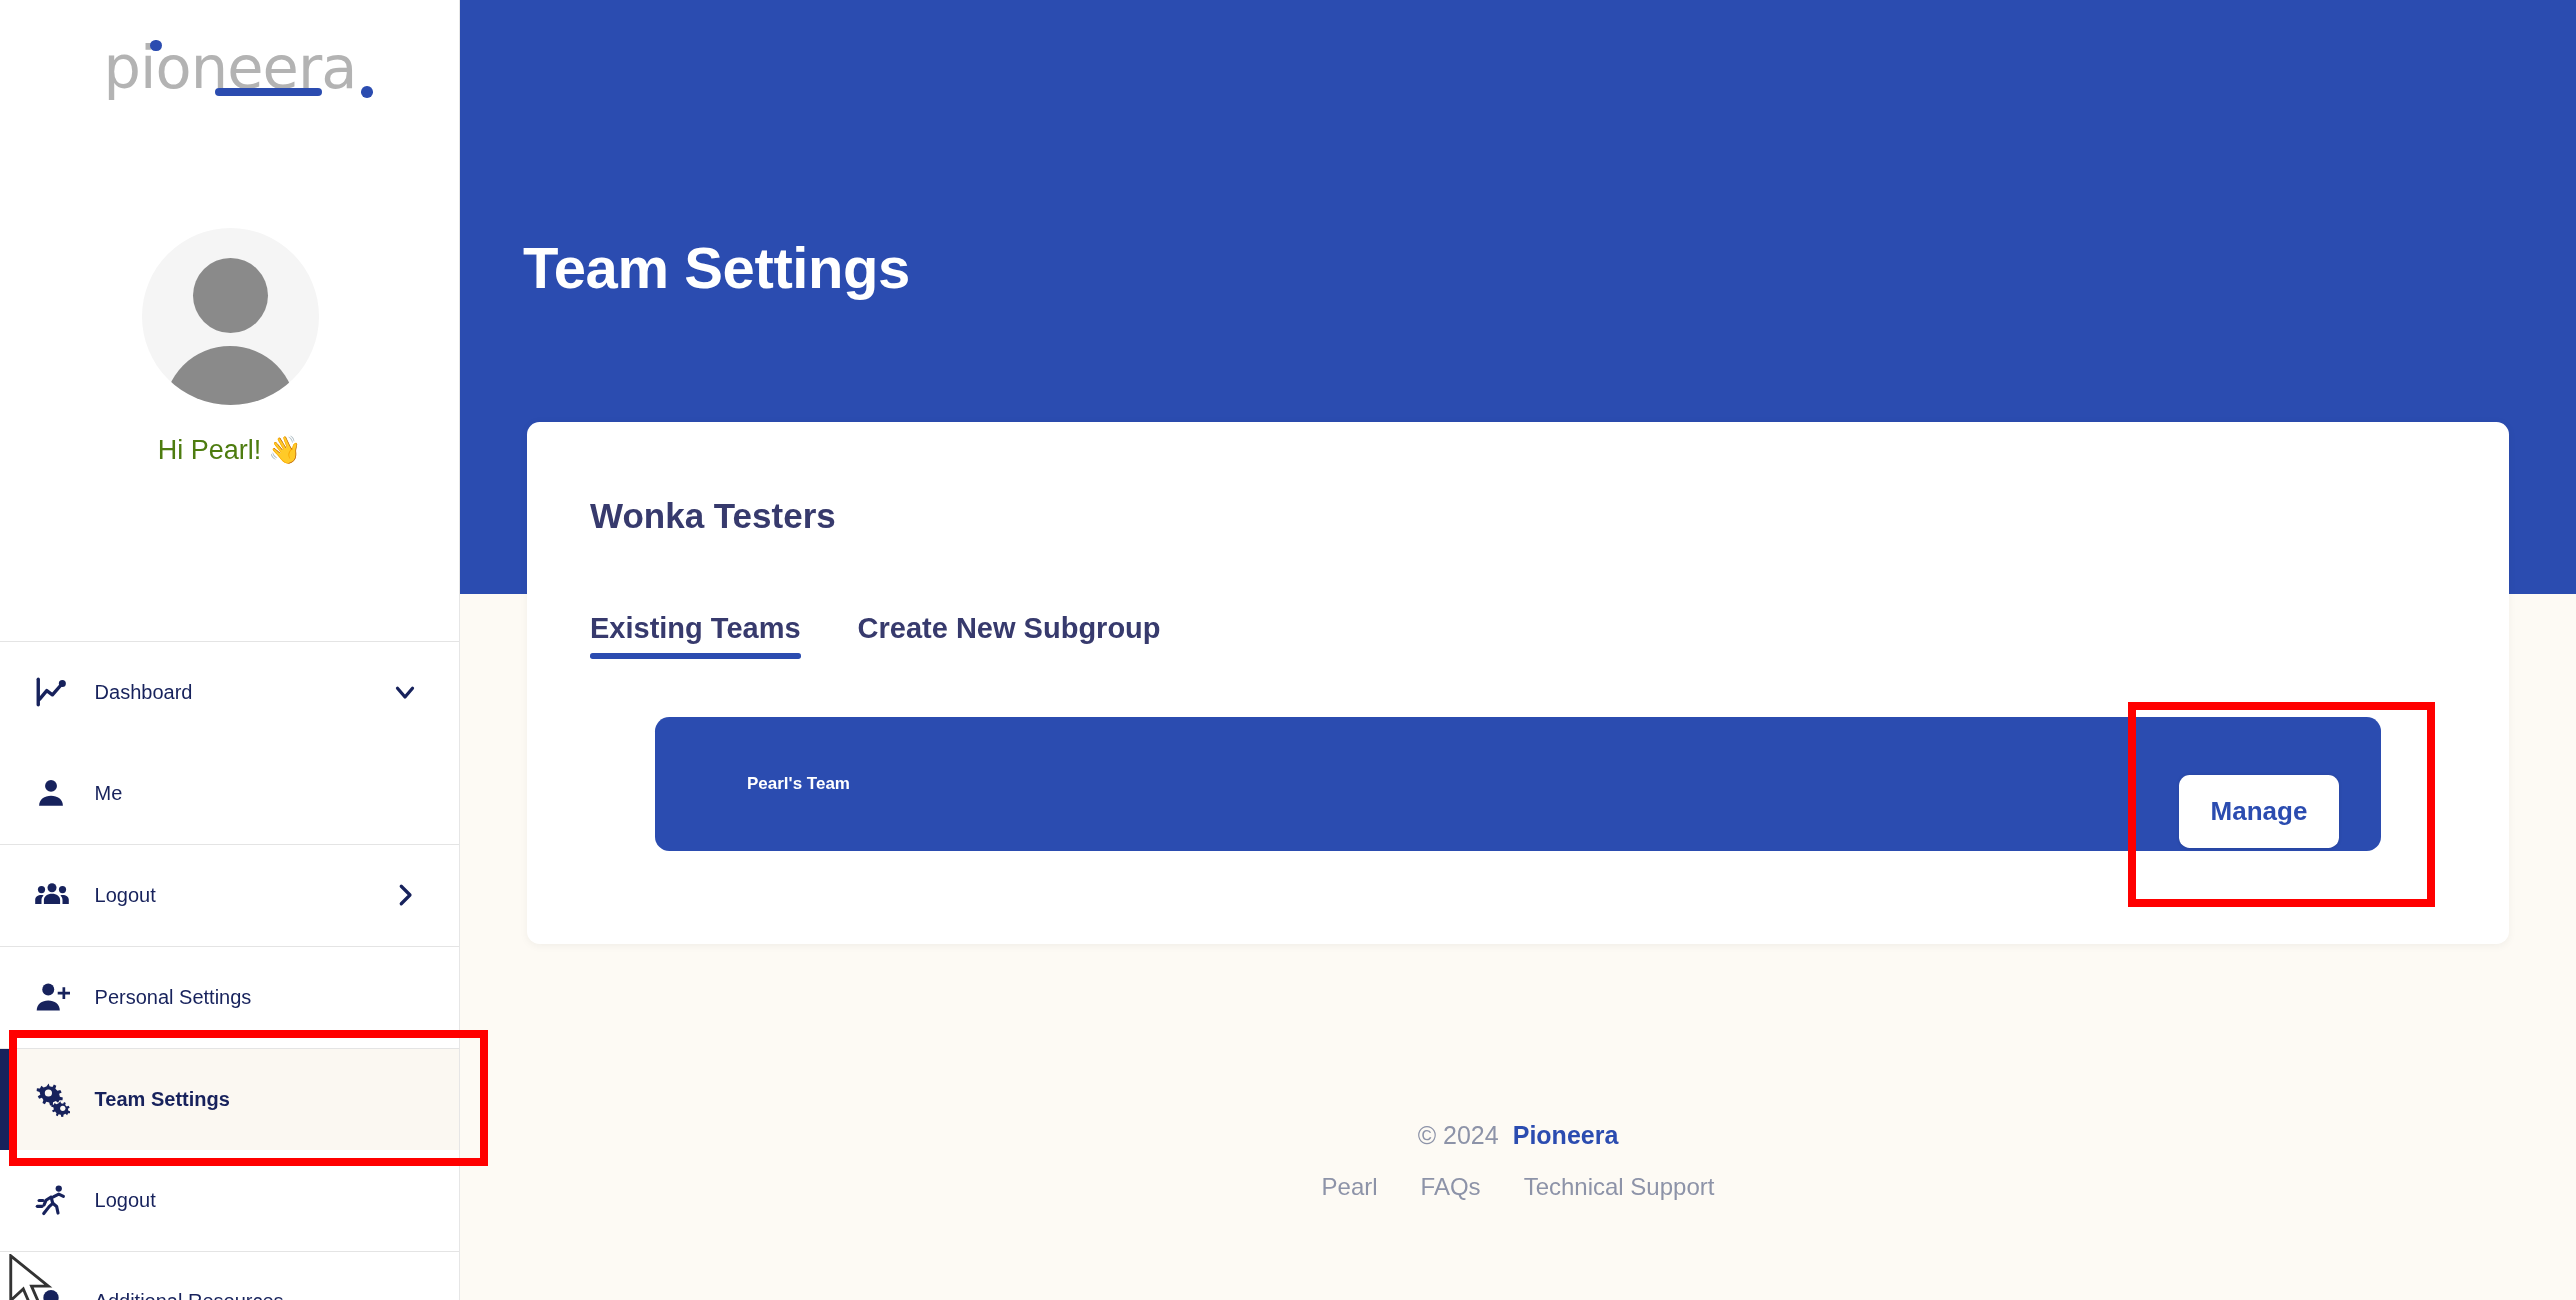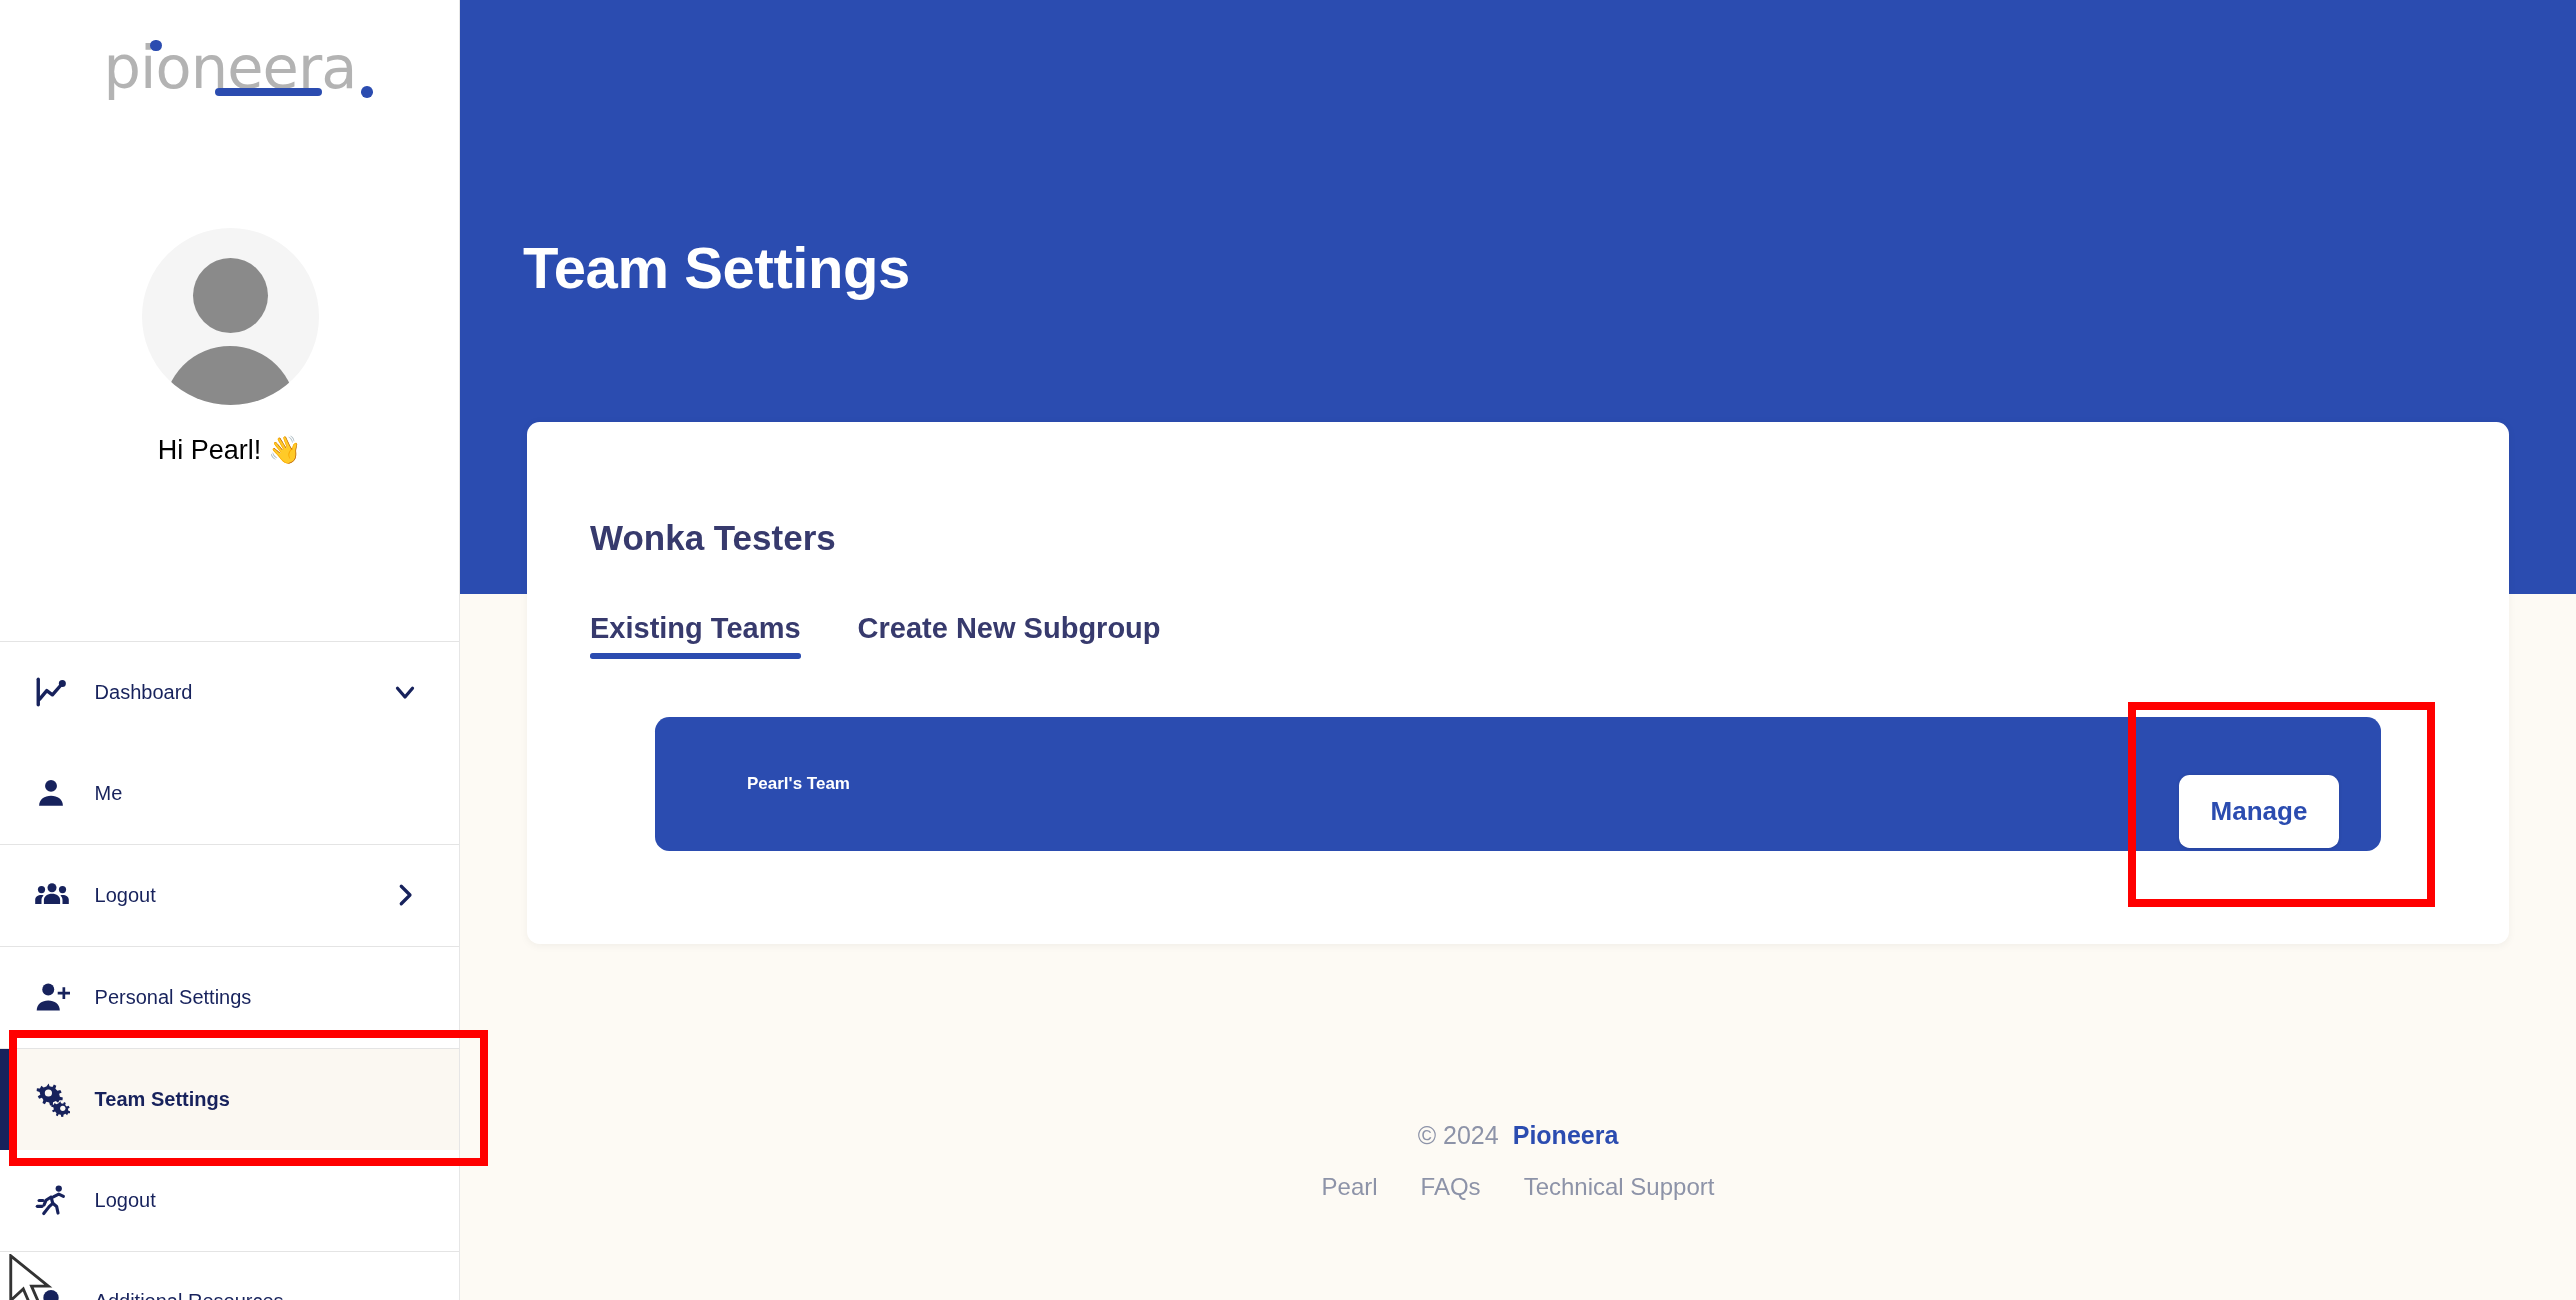--- a/index.html
+++ b/index.html
@@ -47,21 +47,21 @@
   }
   .avatar .head{
     position:absolute; width:75px;height:75px;border-radius:50%;
     background:#8a8a8a; left:51px; top:29.5px;
   }
   .avatar .body{
     position:absolute; width:132px;height:98px;border-radius:66px 66px 0 0;
     background:#8a8a8a; left:22px; top:118px;
   }
   #greeting{
-    margin-top:29px; font-size:27px; color:#000000; font-weight:400;
+    margin-top:29px; font-size:27px; color:#4d7c0f; font-weight:400;
   }
 
   #nav{
     position:absolute; left:0; top:641px; width:459px;
   }
   .nav-div{ height:0.9px; background:#e4e4e4; width:100%; }
   .nav-item{
     height:101px; display:flex; align-items:center;
     padding-left:34px; position:relative; cursor:pointer;
   }
@@ -96,21 +96,21 @@
     position:absolute; left:63px; top:234px;
     font-size:58px; font-weight:700; color:#ffffff; letter-spacing:-0.4px;
   }
 
   #card{
     position:absolute; left:67px; top:422px; right:67px; height:522px;
     background:#ffffff; border-radius:12.5px;
     box-shadow:0 1.8px 9px rgba(0,0,0,0.05);
   }
   #group-title{
-    position:absolute; left:63px; top:96px;
+    position:absolute; left:63px; top:74px;
     font-size:35px; font-weight:700; color:#373a6d;
   }
   #tabs{
     position:absolute; left:63px; top:190px; display:flex; gap:57px;
   }
   .tab{
     font-size:29px; font-weight:700; color:#373a6d; padding-bottom:14.3px;
     cursor:pointer; position:relative;
   }
   .tab.sel::after{

